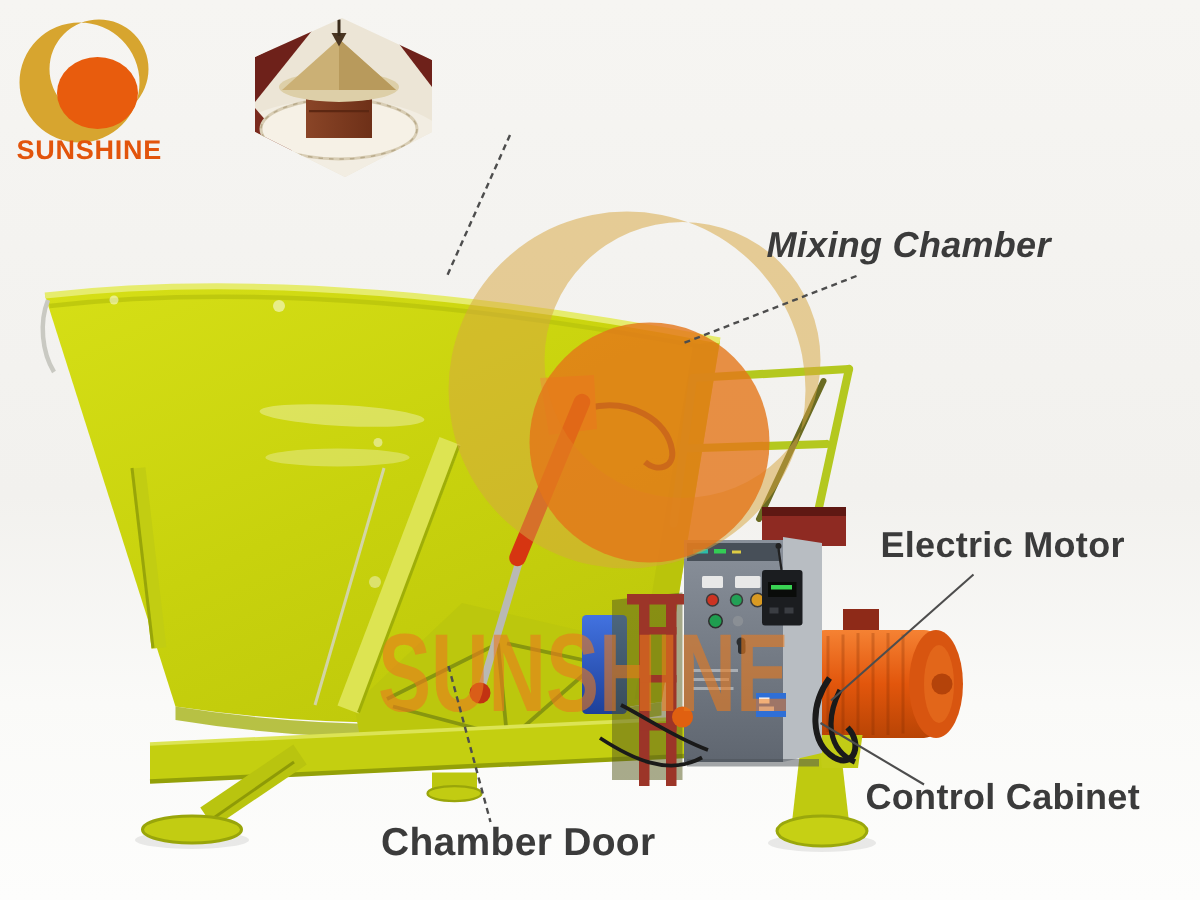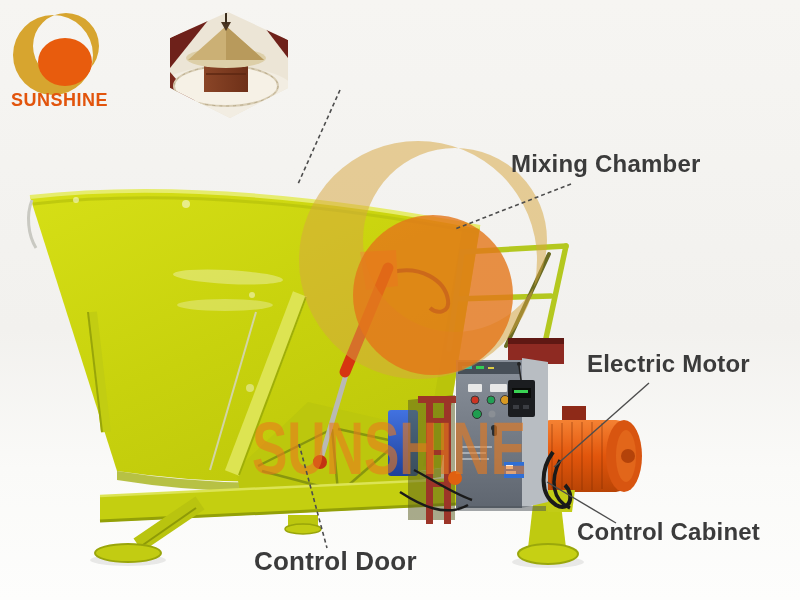--- a/index.html
+++ b/index.html
@@ -226,18 +226,18 @@
       <line x1="46" y1="62" x2="86" y2="62" stroke="#a05a34" stroke-width="1.5"></line>
       <line x1="46" y1="74" x2="86" y2="74" stroke="#5c2712" stroke-width="1.5"></line>
       <ellipse cx="66" cy="58" rx="40" ry="10" fill="#ddcfa8"></ellipse>
       <polygon points="66,26 104,60 28,60" fill="#cbb075"></polygon>
       <polygon points="66,26 104,60 66,60" fill="#b89a5c"></polygon>
       <polygon points="61,22 71,22 66,31" fill="#4a3522"></polygon>
       <line x1="66" y1="13" x2="66" y2="24" stroke="#3a2c1c" stroke-width="2"></line>
     </g>
   </svg>
 
-  <div class="label" style="left:511px;top:150px;">Mixing Chamber</div>
+  <div class="label" style="left:511px;top:150px;font-style:italic;">Mixing Chamber</div>
   <div class="label" style="left:587px;top:350px;">Electric Motor</div>
   <div class="label" style="left:577px;top:518px;">Control Cabinet</div>
-  <div class="label" style="left:254px;top:546px;font-size:26px;">Control Door</div>
+  <div class="label" style="left:254px;top:546px;font-size:26px;">Chamber Door</div>
 
 </div>
 
 </body></html>

